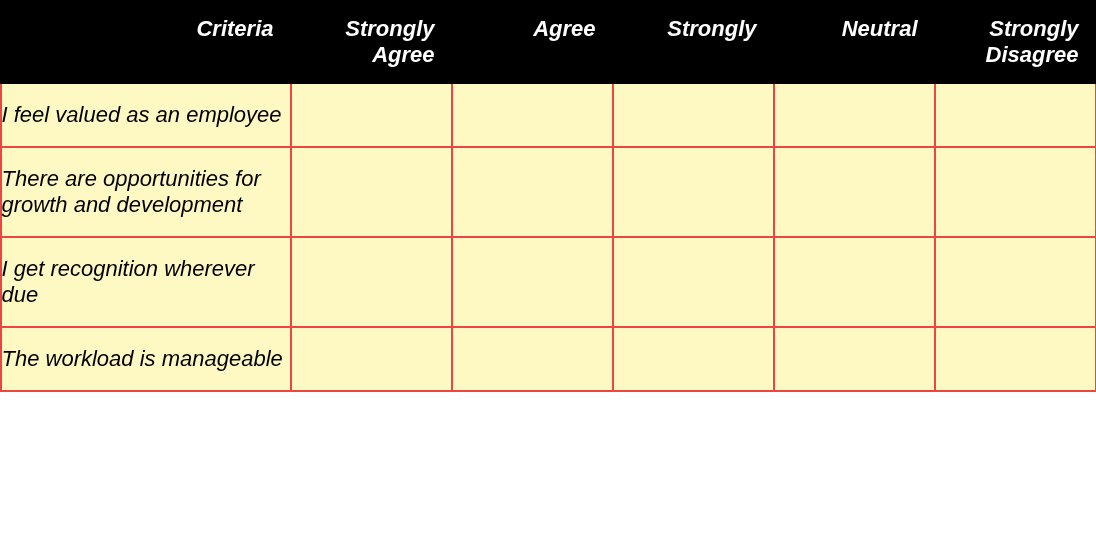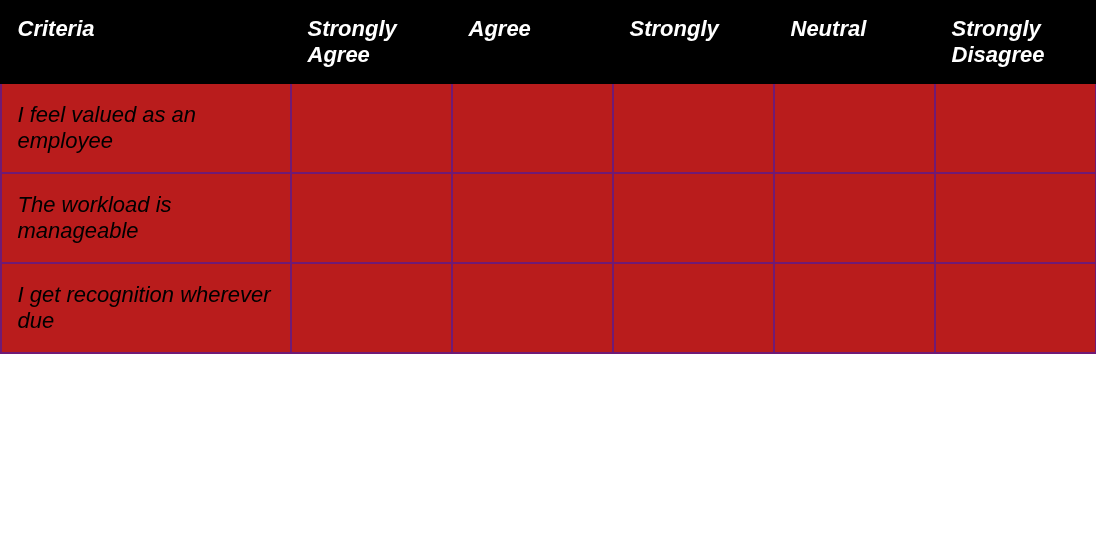--- a/index.html
+++ b/index.html
@@ -35,40 +35,40 @@
 
     thead tr th {
       background-color: #000;
       color: #fff;
       font-style: italic;
       font-weight: bold;
       font-size: 22px;
       padding: 14px 16px;
       border: 2px solid #000;
       vertical-align: top;
-      text-align: left;
+      text-align: right;
     }
 
     thead tr th:first-child {
       width: 290px;
     }
 
     thead tr th:not(:first-child) {
       width: 161px;
       margin-top: 26px;
     }
 
     tbody tr td {
-      border: 2px solid #701a75;
-      padding: 18px 16px;
+      border: 2px solid #ef4444;
+      padding: 18px 0;
       font-style: italic;
       font-size: 22px;
       color: #000;
       vertical-align: top;
-      background: #b91c1c;
+      background: #fef9c3;
     }
 
     tbody tr td:first-child {
       font-weight: normal;
     }
 
     tbody tr td:not(:first-child) {
       
     }
   </style>
@@ -90,30 +90,38 @@
     <tbody>
       <tr>
         <td>I feel valued as an employee</td>
         <td></td>
         <td></td>
         <td></td>
         <td></td>
         <td></td>
       </tr>
       <tr>
-        <td>The workload is manageable</td>
+        <td>There are opportunities for growth and development</td>
         <td></td>
         <td></td>
         <td></td>
         <td></td>
         <td></td>
       </tr>
       <tr>
         <td>I get recognition wherever due</td>
         <td></td>
         <td></td>
         <td></td>
         <td></td>
         <td></td>
       </tr>
+      <tr>
+        <td>The workload is manageable</td>
+        <td></td>
+        <td></td>
+        <td></td>
+        <td></td>
+        <td></td>
+      </tr>
     </tbody>
   </table>
 </div>
 
 </body></html>

